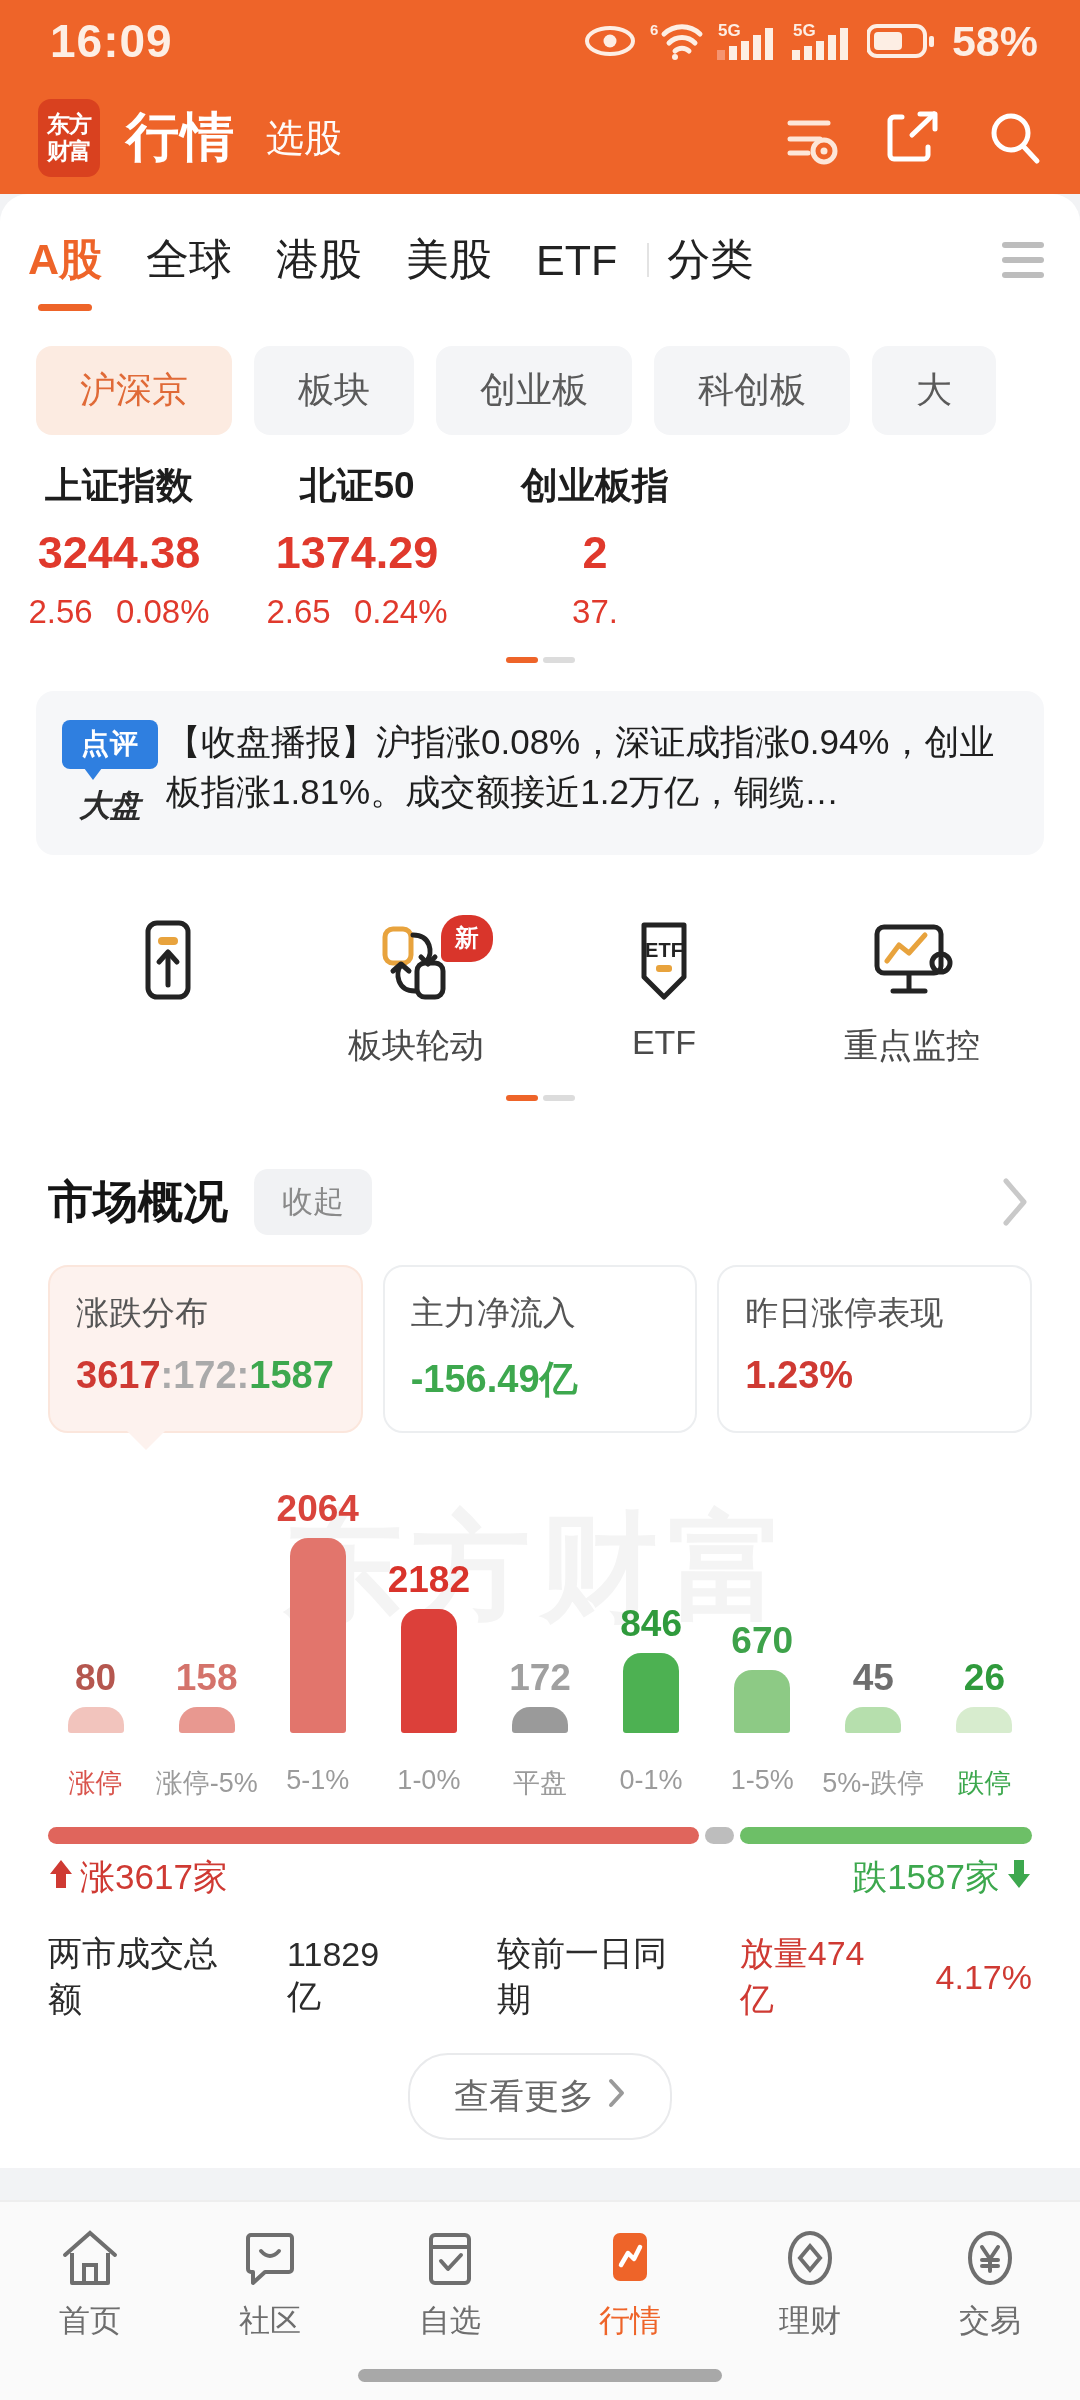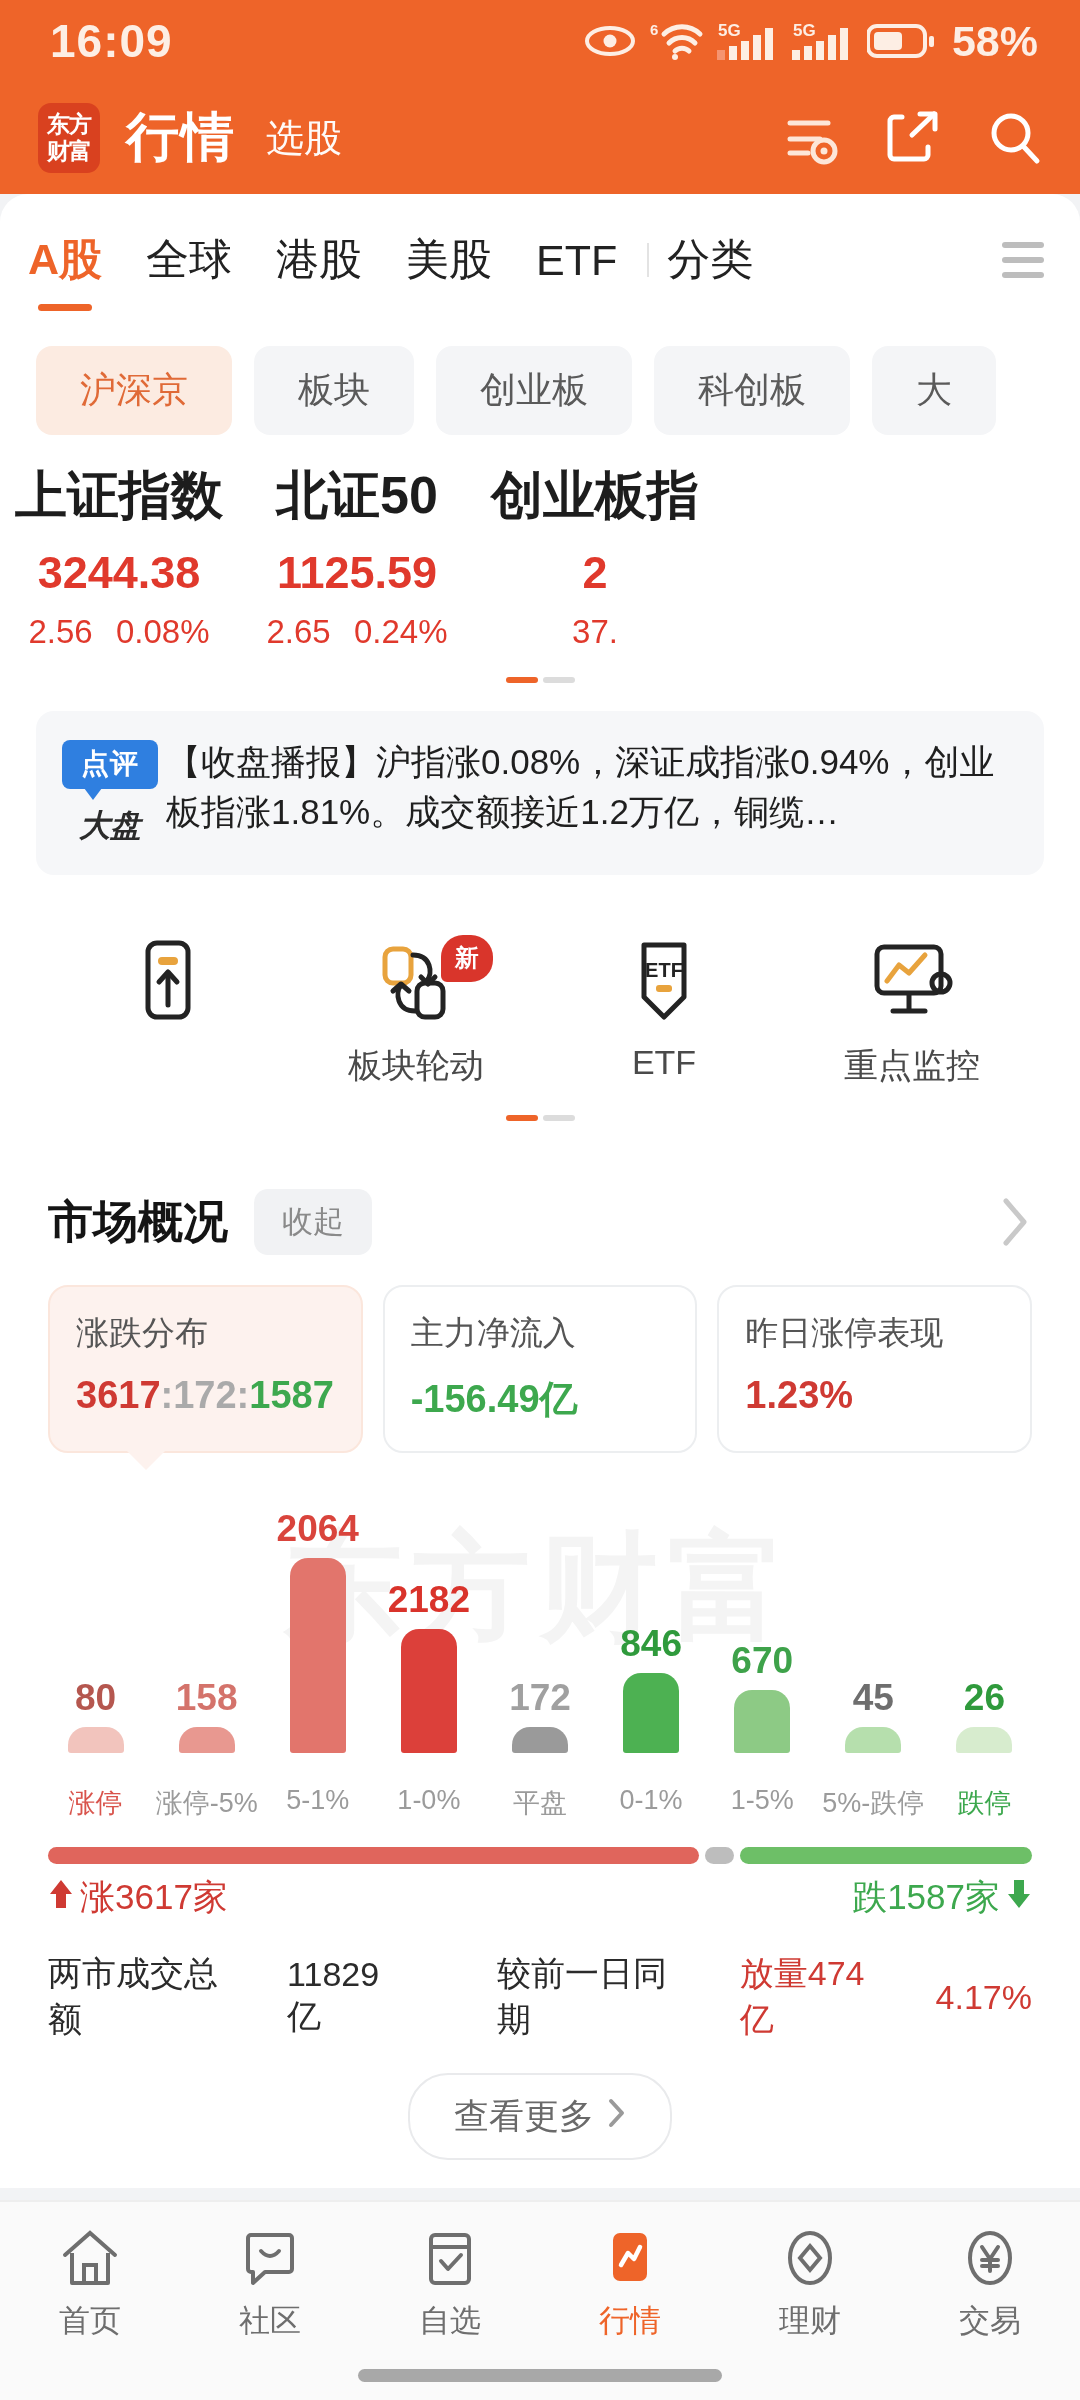--- a/index.html
+++ b/index.html
@@ -21,21 +21,21 @@
   .status-icons { display: flex; align-items: center; gap: 13px; }
   .status-icons svg { display: block; }
   .batt-pct { color: #fdeee4; font-size: 43px; font-weight: bold; margin-left: 4px; }
 
   
   .header {
     background: #ee6429; height: 112px;
     display: flex; align-items: center; padding: 0 36px 0 38px;
   }
   .logo {
-    width: 62px; height: 70px; border-radius: 13px; background: #d9411f;
+    width: 62px; height: 78px; border-radius: 13px; background: #d9411f;
     color: #fff; font-size: 23px; line-height: 27px; font-weight: bold;
     display: flex; flex-direction: column; align-items: center; justify-content: center;
     letter-spacing: -1px; flex: none;
   }
   .h-title { color: #fff; font-size: 53px; font-weight: bold; margin-left: 26px; letter-spacing: 2px; }
   .h-sub { color: #fff; font-size: 38px; margin-left: 30px; opacity: .97; }
   .h-actions { margin-left: auto; display: flex; align-items: center; gap: 46px; }
   .h-actions svg { display: block; }
 
   
@@ -61,21 +61,21 @@
   .chips { display: flex; gap: 22px; padding: 38px 36px 0; overflow: hidden; }
   .chip {
     background: #f4f5f7; color: #5a5a5a; font-size: 36px;
     padding: 20px 44px; border-radius: 16px; white-space: nowrap;
   }
   .chip.active { background: #fcebe1; color: #e06a37; }
 
   
   .indices { display: flex; padding: 26px 0 0; }
   .idx { flex: 0 0 238px; text-align: center; }
-  .idx-name { font-size: 52px; font-weight: bold; color: #1d1d1d; }
+  .idx-name { font-size: 37px; font-weight: bold; color: #1d1d1d; }
   .idx-val { font-size: 45px; font-weight: bold; color: #e0392c; margin-top: 16px; }
   .idx-chg { font-size: 33px; color: #e0392c; margin-top: 14px; }
   .idx-chg span { margin: 0 7px; }
   .dots { display: flex; justify-content: center; gap: 5px; margin-top: 26px; }
   .dots i { display: block; width: 32px; height: 6px; border-radius: 3px; background: #dcdcdc; }
   .dots i.on { background: #ee6429; }
 
   
   .news {
     margin: 28px 36px 0; background: #f6f7f9; border-radius: 18px;
@@ -295,21 +295,21 @@
       <div class="idx">
         <div class="idx-name">上证指数</div>
         <div class="idx-val">3244.38</div>
         <div class="idx-chg">
           <span>2.56</span>
           <span>0.08%</span>
         </div>
       </div>
       <div class="idx">
         <div class="idx-name">北证50</div>
-        <div class="idx-val">1125.59</div>
+        <div class="idx-val">1374.29</div>
         <div class="idx-chg">
           <span>2.65</span>
           <span>0.24%</span>
         </div>
       </div>
       <div class="idx">
         <div class="idx-name">创业板指</div>
         <div class="idx-val">2</div>
         <div class="idx-chg">
           <span>37.</span>

